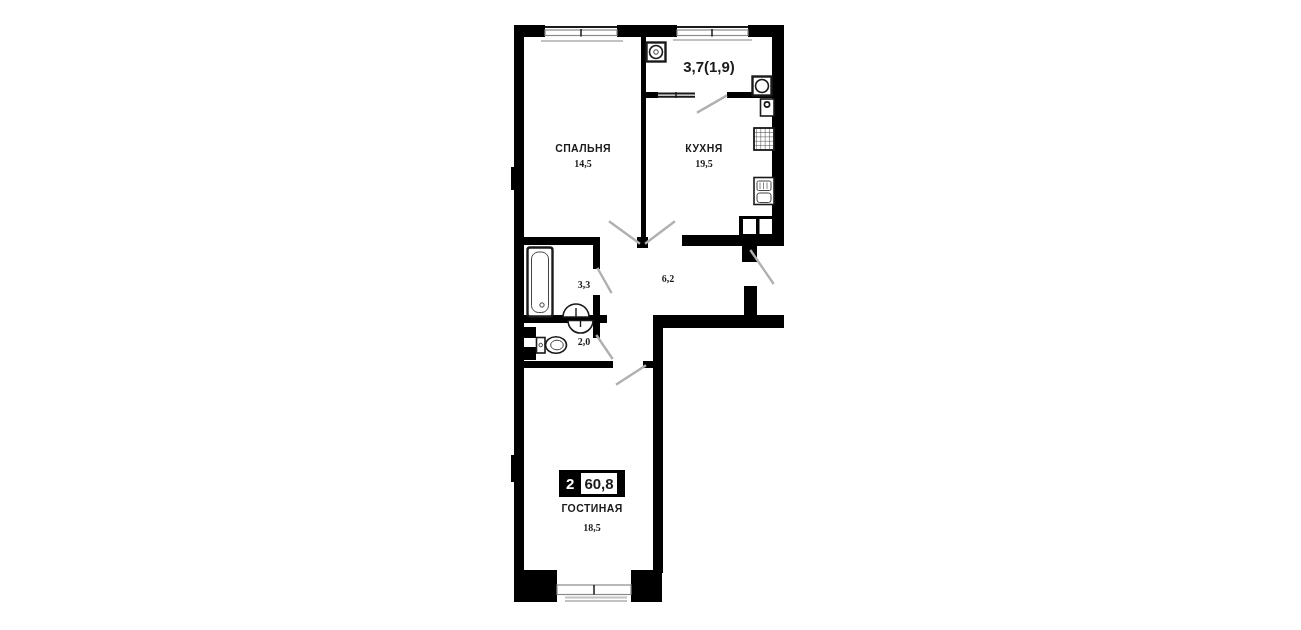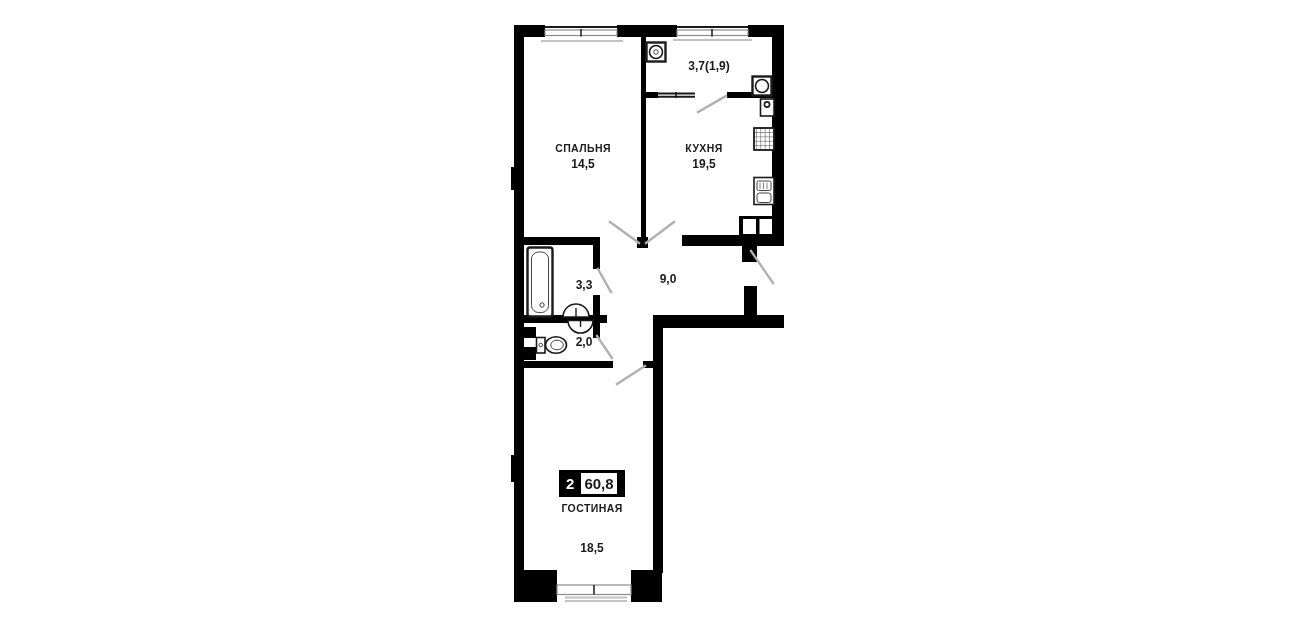--- a/index.html
+++ b/index.html
@@ -15,22 +15,22 @@
   .sill{stroke:var(--sill,#c2c2c2);stroke-width:2;}
   .fx{fill:#fff;stroke:var(--text,#1a1a1a);stroke-width:1.6;}
   .fx.thick{stroke-width:2.4;}
   .fx.thin{stroke-width:1;stroke:#444;}
   .fxline{stroke:var(--text,#1a1a1a);stroke-width:1.4;}
   .rib{stroke:#777;stroke-width:.9;}
   
   .lbl{position:absolute;transform:translate(-50%,-50%);font-weight:700;
        color:var(--text,#1a1a1a);white-space:nowrap;line-height:1;}
   .room-name{font-size:10.5px;letter-spacing:.4px;text-align:right;}
-  .room-area{font-size:12px;}
-  .balcony-area{font-size:12px;}
+  .room-area{font-size:10px;font-family:Liberation Serif, serif;}
+  .balcony-area{font-size:15px;}
   
   .badge{position:absolute;left:559px;top:470px;width:66px;height:27px;
          background:var(--wall,#000);display:flex;align-items:center;box-sizing:border-box;}
   .badge-left{width:24px;height:27px;color:#fff;font-weight:700;font-size:15px;
               display:flex;align-items:center;justify-content:center;}
   .badge-right{width:39px;height:21px;margin-right:8px;background:#fff;
                color:var(--text,#1a1a1a);font-weight:700;font-size:15px;
                display:flex;align-items:center;justify-content:center;}
 </style>
 </head>
@@ -162,24 +162,24 @@
 
   <div class="lbl balcony-area" style="left:709px;top:66px">3,7(1,9)</div>
 
   <div class="lbl room-name" style="left:583px;top:148px">СПАЛЬНЯ</div>
   <div class="lbl room-area" style="left:583px;top:164px">14,5</div>
 
   <div class="lbl room-name" style="left:704px;top:148px">КУХНЯ</div>
   <div class="lbl room-area" style="left:704px;top:164px">19,5</div>
 
   <div class="lbl room-area" style="left:584px;top:285px">3,3</div>
-  <div class="lbl room-area" style="left:668px;top:279px">9,0</div>
+  <div class="lbl room-area" style="left:668px;top:279px">6,2</div>
   <div class="lbl room-area" style="left:584px;top:342px">2,0</div>
 
   <div class="badge">
     <div class="badge-left">2</div>
     <div class="badge-right">60,8</div>
   </div>
 
   <div class="lbl room-name" style="left:592px;top:508px">ГОСТИНАЯ</div>
-  <div class="lbl room-area" style="left:592px;top:548px">18,5</div>
+  <div class="lbl room-area" style="left:592px;top:528px">18,5</div>
 
 </div>
 
 </body></html>

